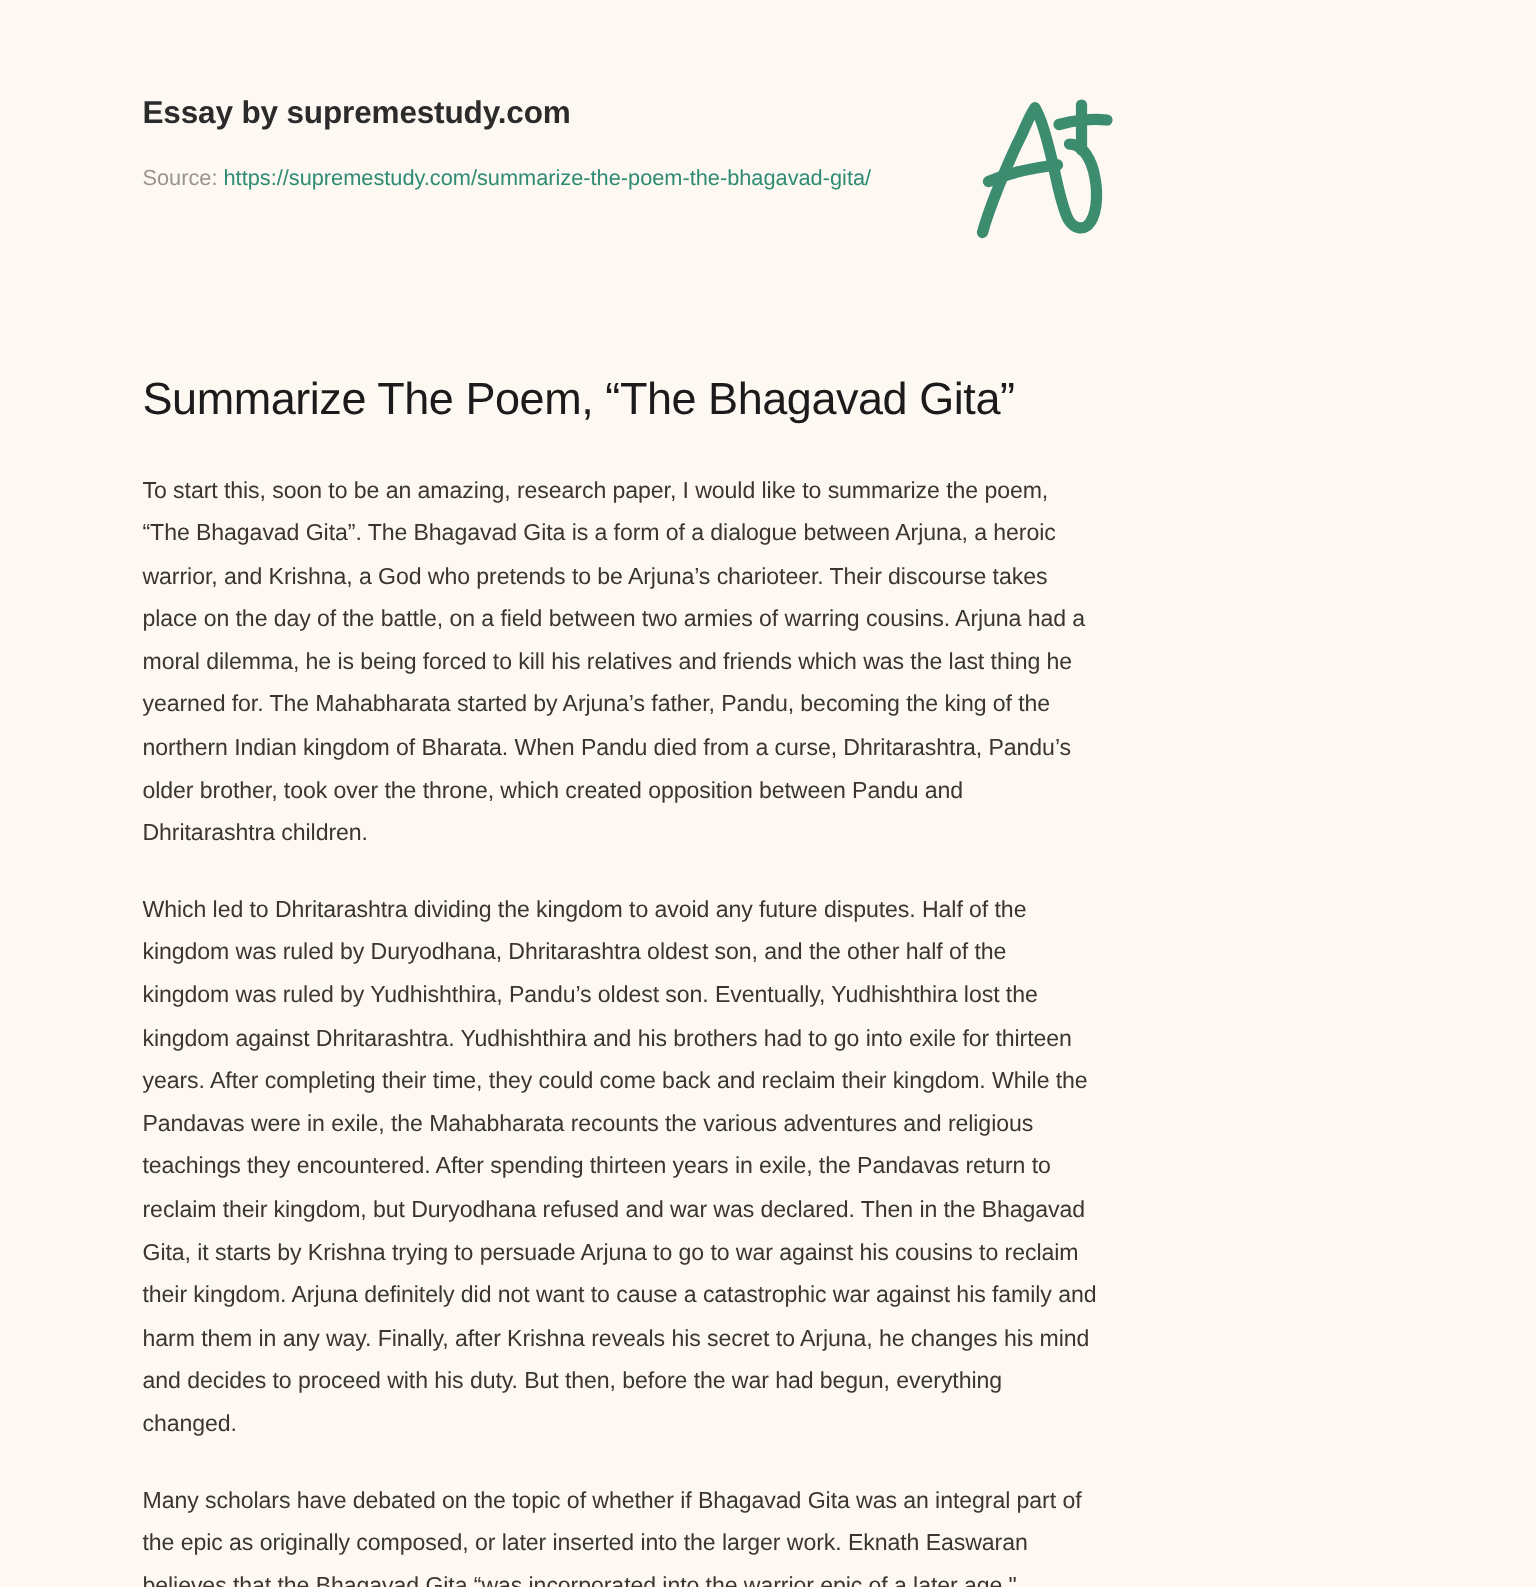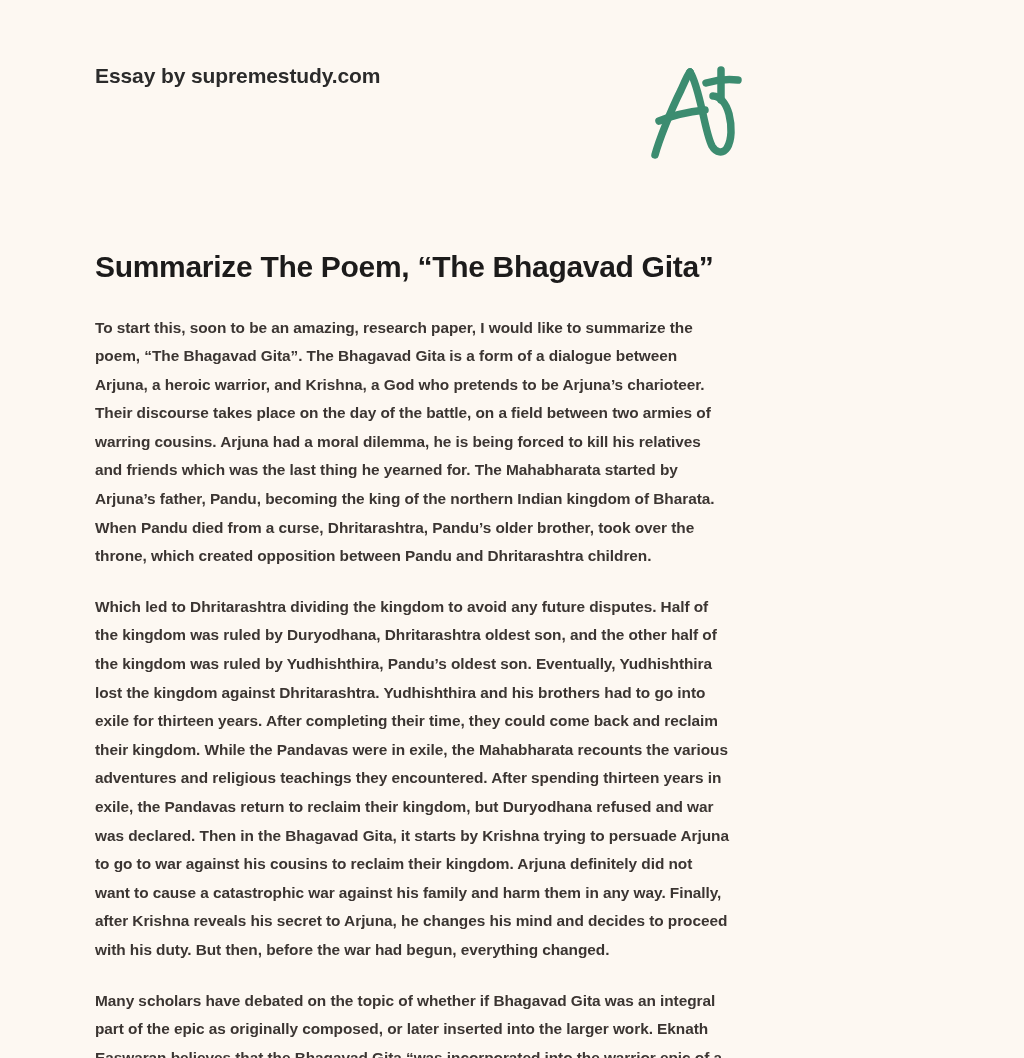--- a/index.html
+++ b/index.html
@@ -61,50 +61,53 @@
     width: 120px;
     height: 115px;
   }
   .logo svg { display: block; }
 
   
   .title {
     margin: 0;
     padding: 48px 95px 0 95px;
     font-size: 30px;
-    font-weight: bold;
+    font-weight: normal;
     color: #1C1B1B;
     letter-spacing: -0.3px;
     line-height: 1.25;
   }
 
   
   .article {
     padding: 28px 84px 0 95px;
   }
 
   .article p {
     margin: 0 0 22px 0;
     font-size: 15.4px;
     line-height: 28.6px;
     color: #3B3532;
     text-align: left;
     letter-spacing: -0.05px;
     max-width: 850px;
-    font-weight: bold;
   }
 </style>
 </head>
 <body>
 
 <div class="page">
 
   <div class="header">
     <div class="byline">Essay by supremestudy.com</div>
 
+    <div class="source-line">
+      <span class="source-label">Source:</span>
+      <span class="source-url">https://supremestudy.com/summarize-the-poem-the-bhagavad-gita/</span>
+    </div>
 
     <div class="logo">
       <svg viewBox="0 0 120 115" width="120" height="115" aria-hidden="true">
         <g fill="none" stroke="#3C8C70" stroke-width="7.5" stroke-linecap="round" stroke-linejoin="round">
 
           <path d="M18 103 C22 88, 34 58, 44 38 C48 29, 51 22, 53 20"></path>
 
           <path d="M53 20 C57 26, 62 44, 66 62 C69 76, 72 88, 75 94
                    C79 101, 86 102, 90 96 C95 88, 95 74, 92 62
                    C89 51, 83 44, 76 44"></path>

